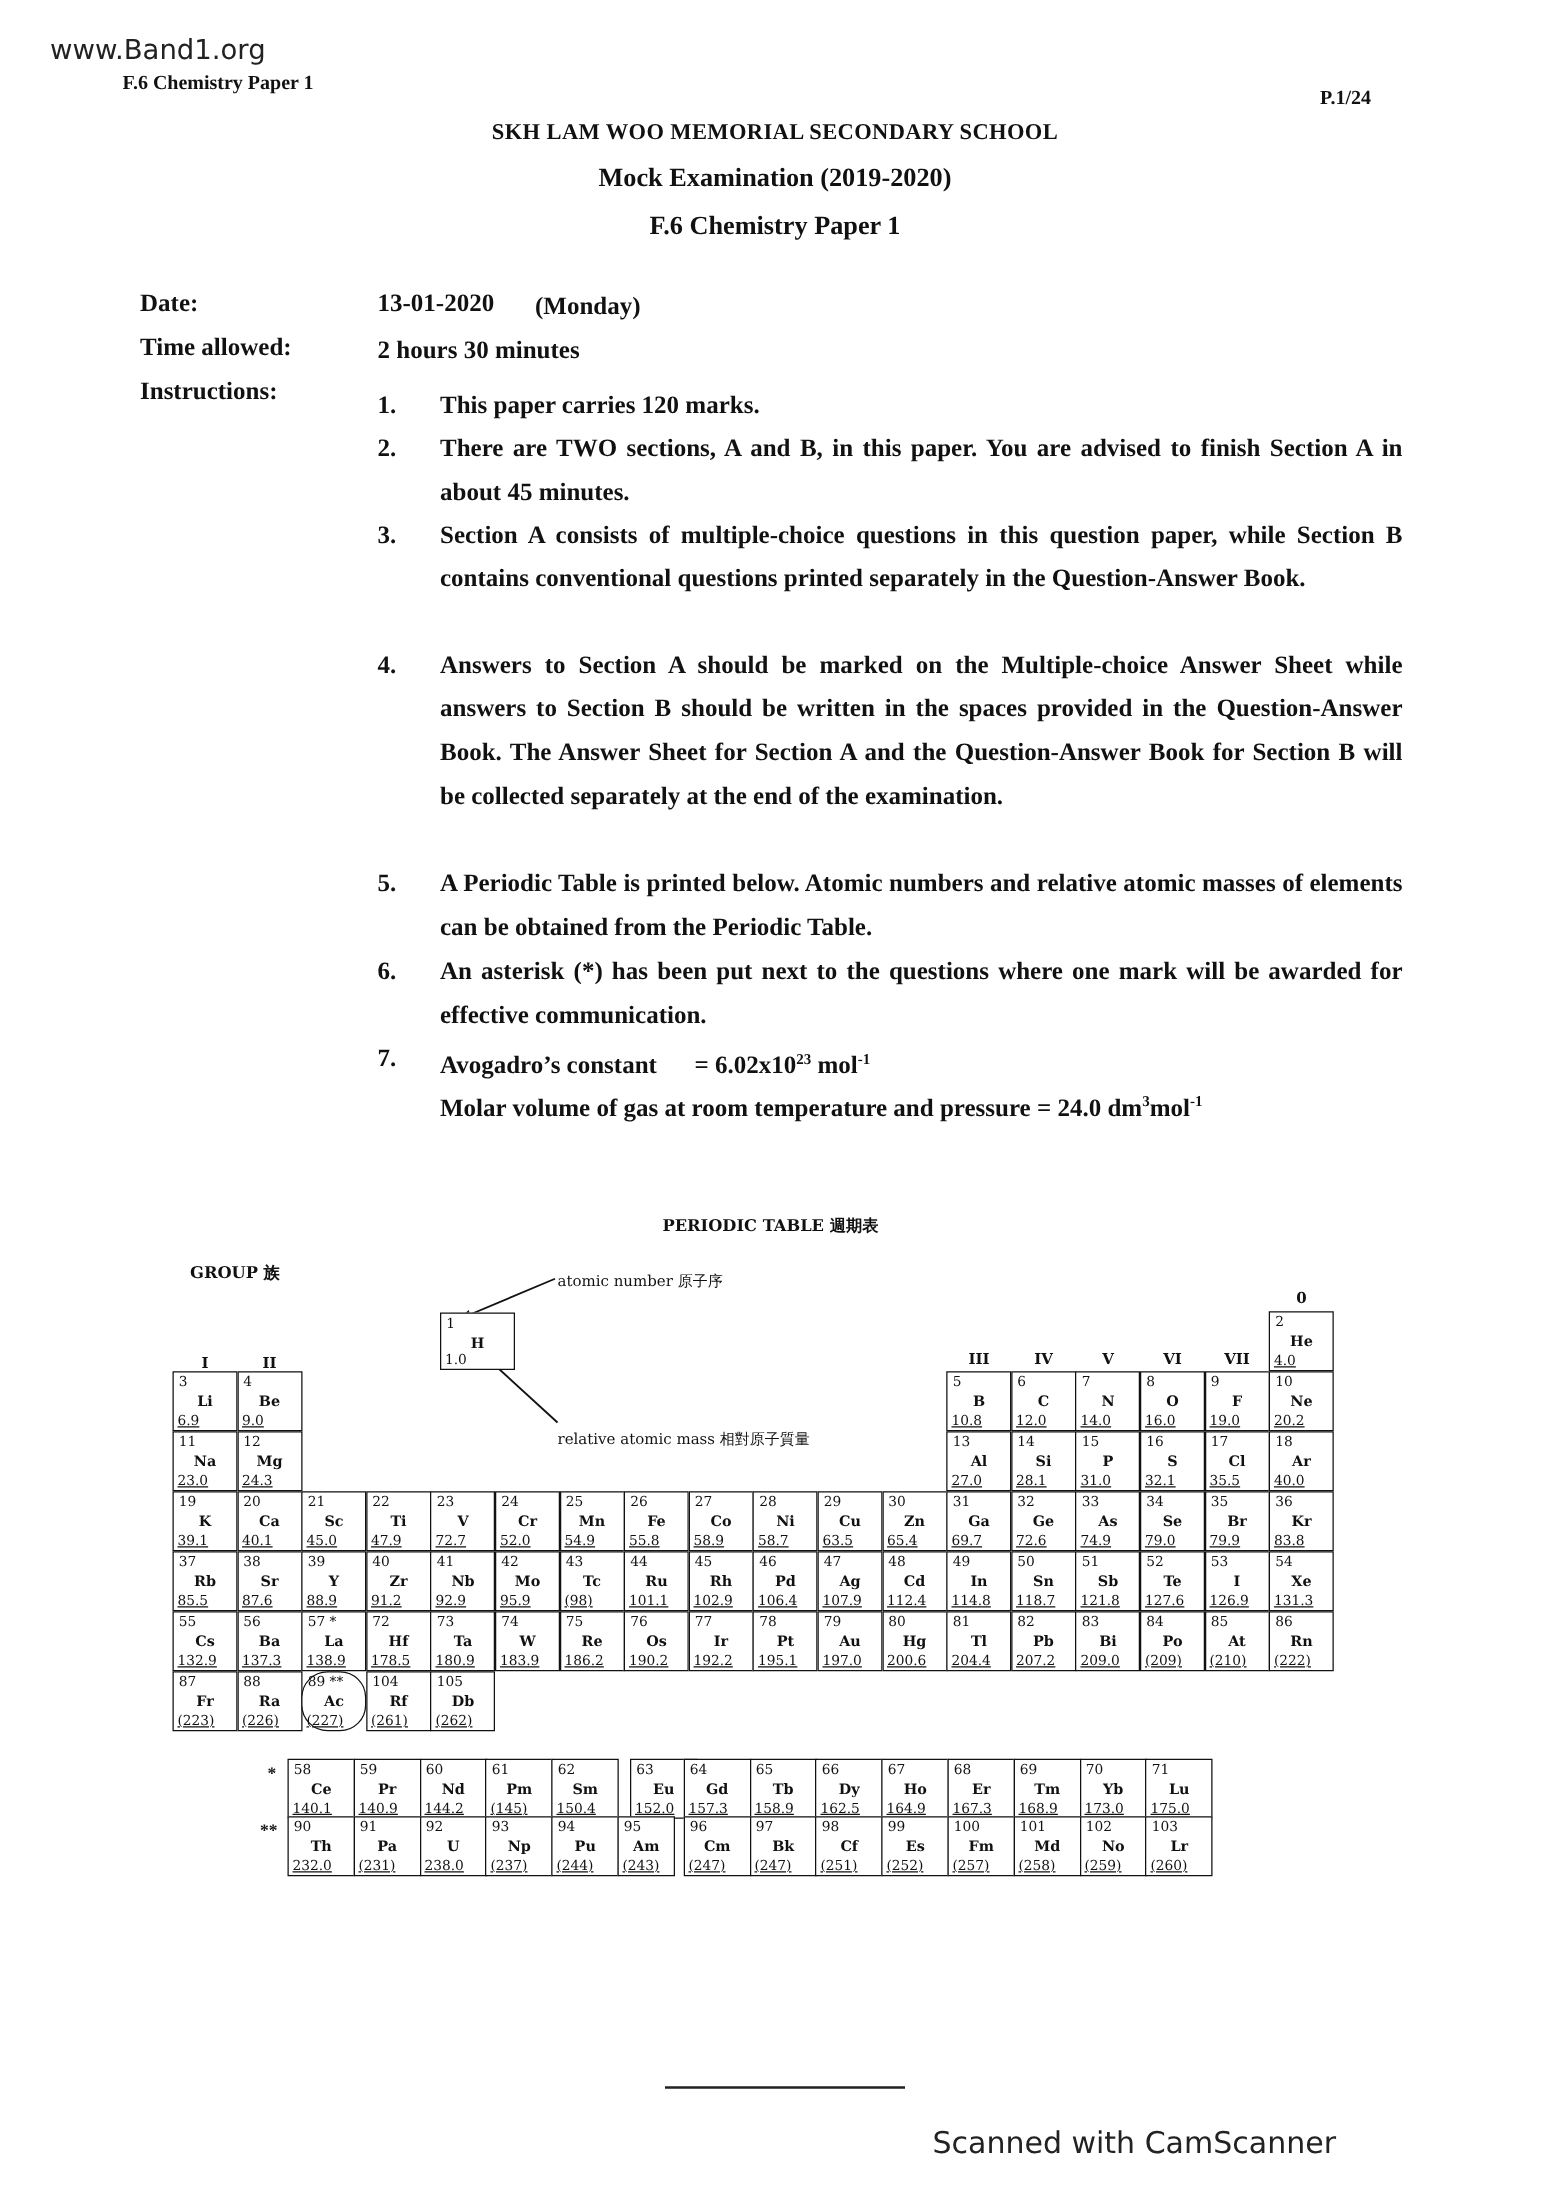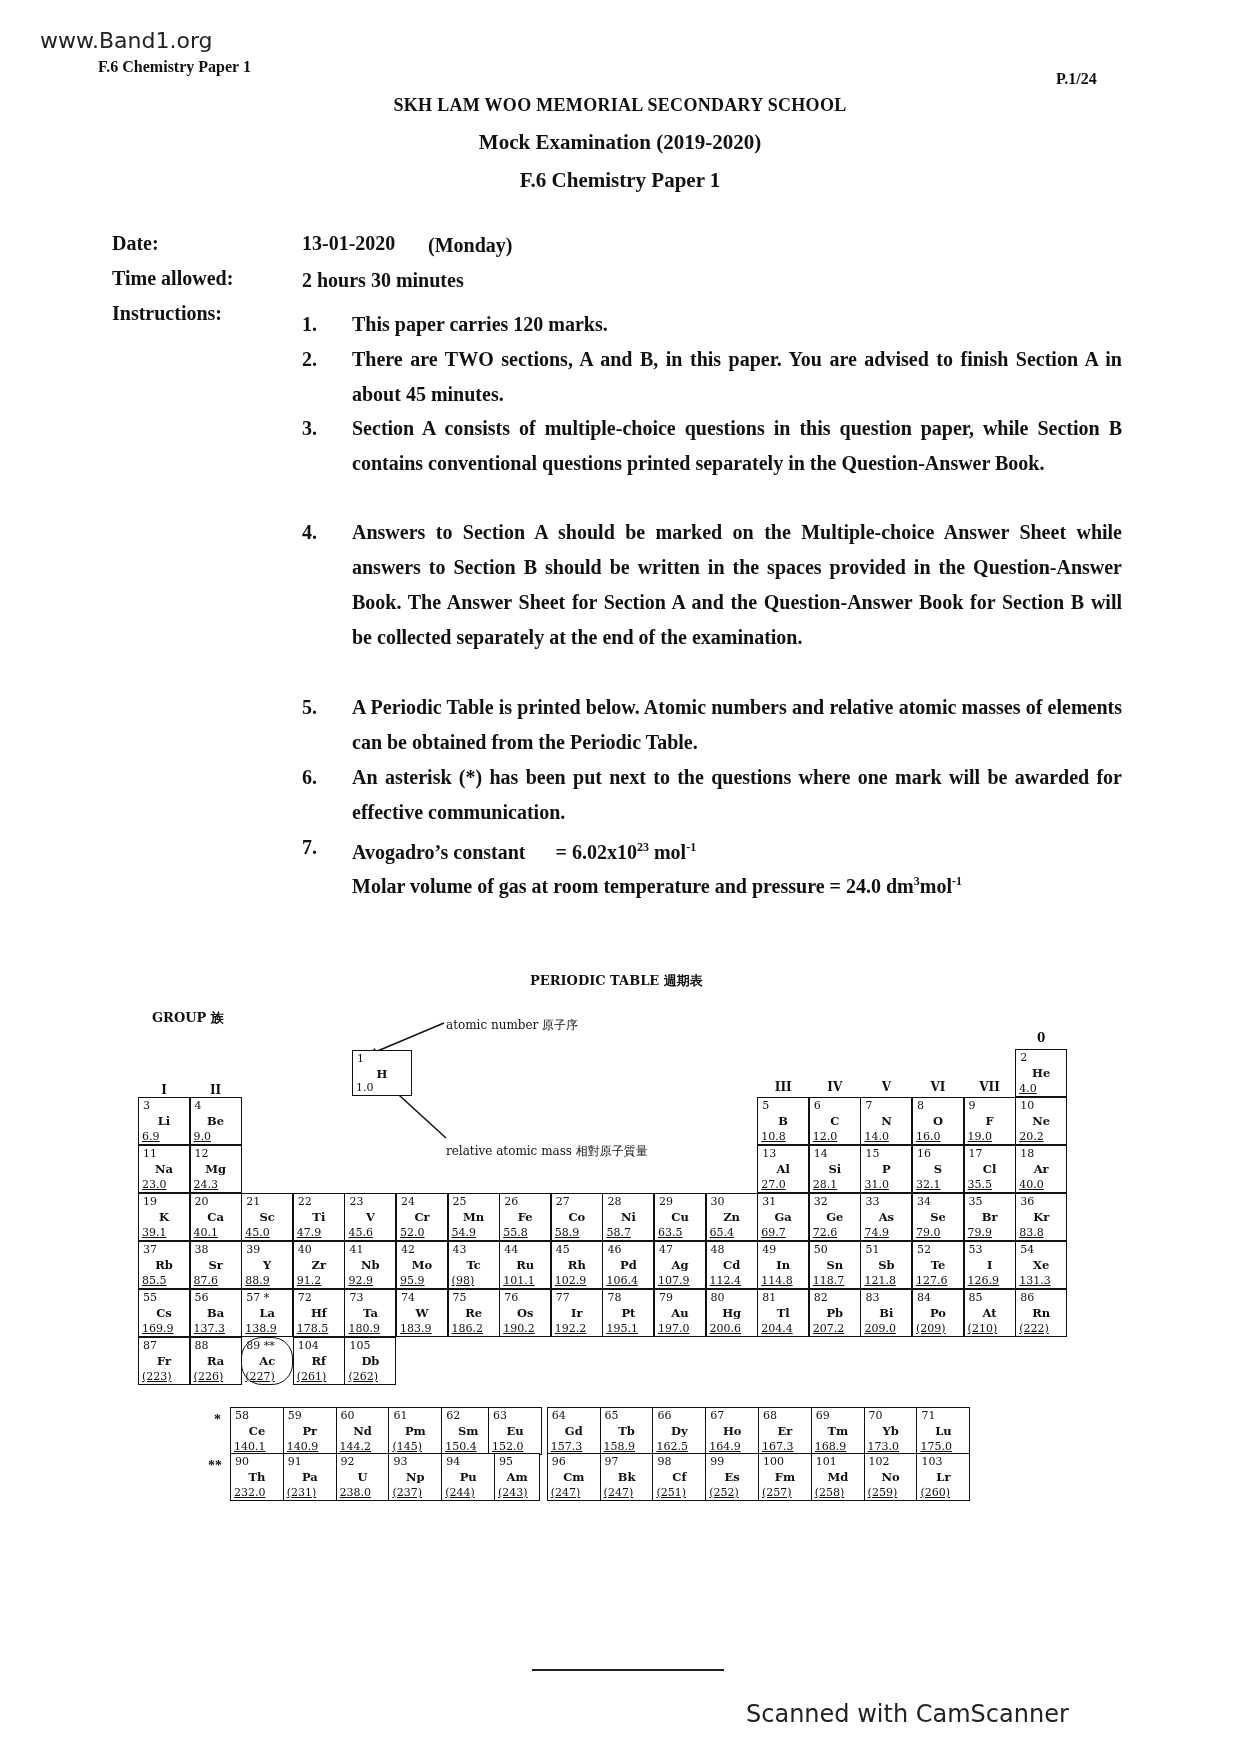--- a/index.html
+++ b/index.html
@@ -222,21 +222,21 @@
       <span class="m">45.0</span>
     </div>
     <div class="cell" style="left: 292.8px; top: 1193px; width: 52px;">
       <span class="z">22</span>
       <span class="s">Ti</span>
       <span class="m">47.9</span>
     </div>
     <div class="cell" style="left: 344.4px; top: 1193px; width: 52px;">
       <span class="z">23</span>
       <span class="s">V</span>
-      <span class="m">45.6</span>
+      <span class="m">72.7</span>
     </div>
     <div class="cell" style="left: 396px; top: 1193px; width: 52px;">
       <span class="z">24</span>
       <span class="s">Cr</span>
       <span class="m">52.0</span>
     </div>
     <div class="cell" style="left: 447.6px; top: 1193px; width: 52px;">
       <span class="z">25</span>
       <span class="s">Mn</span>
       <span class="m">54.9</span>
@@ -382,21 +382,21 @@
       <span class="m">126.9</span>
     </div>
     <div class="cell" style="left: 1015.2px; top: 1241px; width: 52px;">
       <span class="z">54</span>
       <span class="s">Xe</span>
       <span class="m">131.3</span>
     </div>
     <div class="cell" style="left: 138px; top: 1289px; width: 52px;">
       <span class="z">55</span>
       <span class="s">Cs</span>
-      <span class="m">169.9</span>
+      <span class="m">132.9</span>
     </div>
     <div class="cell" style="left: 189.6px; top: 1289px; width: 52px;">
       <span class="z">56</span>
       <span class="s">Ba</span>
       <span class="m">137.3</span>
     </div>
     <div class="cell" style="left: 241.2px; top: 1289px; width: 52px;">
       <span class="z">57 *</span>
       <span class="s">La</span>
       <span class="m">138.9</span>
@@ -524,21 +524,21 @@
     <div class="cell" style="left: 388.4px; top: 1407px; width: 54px;">
       <span class="z">61</span>
       <span class="s">Pm</span>
       <span class="m">(145)</span>
     </div>
     <div class="cell" style="left: 441.2px; top: 1407px; width: 54px;">
       <span class="z">62</span>
       <span class="s">Sm</span>
       <span class="m">150.4</span>
     </div>
-    <div class="cell" style="left: 488px; top: 1407px; width: 54px;">
+    <div class="cell" style="left: 504px; top: 1407px; width: 54px;">
       <span class="z">63</span>
       <span class="s">Eu</span>
       <span class="m">152.0</span>
     </div>
     <div class="cell" style="left: 546.8px; top: 1407px; width: 54px;">
       <span class="z">64</span>
       <span class="s">Gd</span>
       <span class="m">157.3</span>
     </div>
     <div class="cell" style="left: 599.6px; top: 1407px; width: 54px;">

